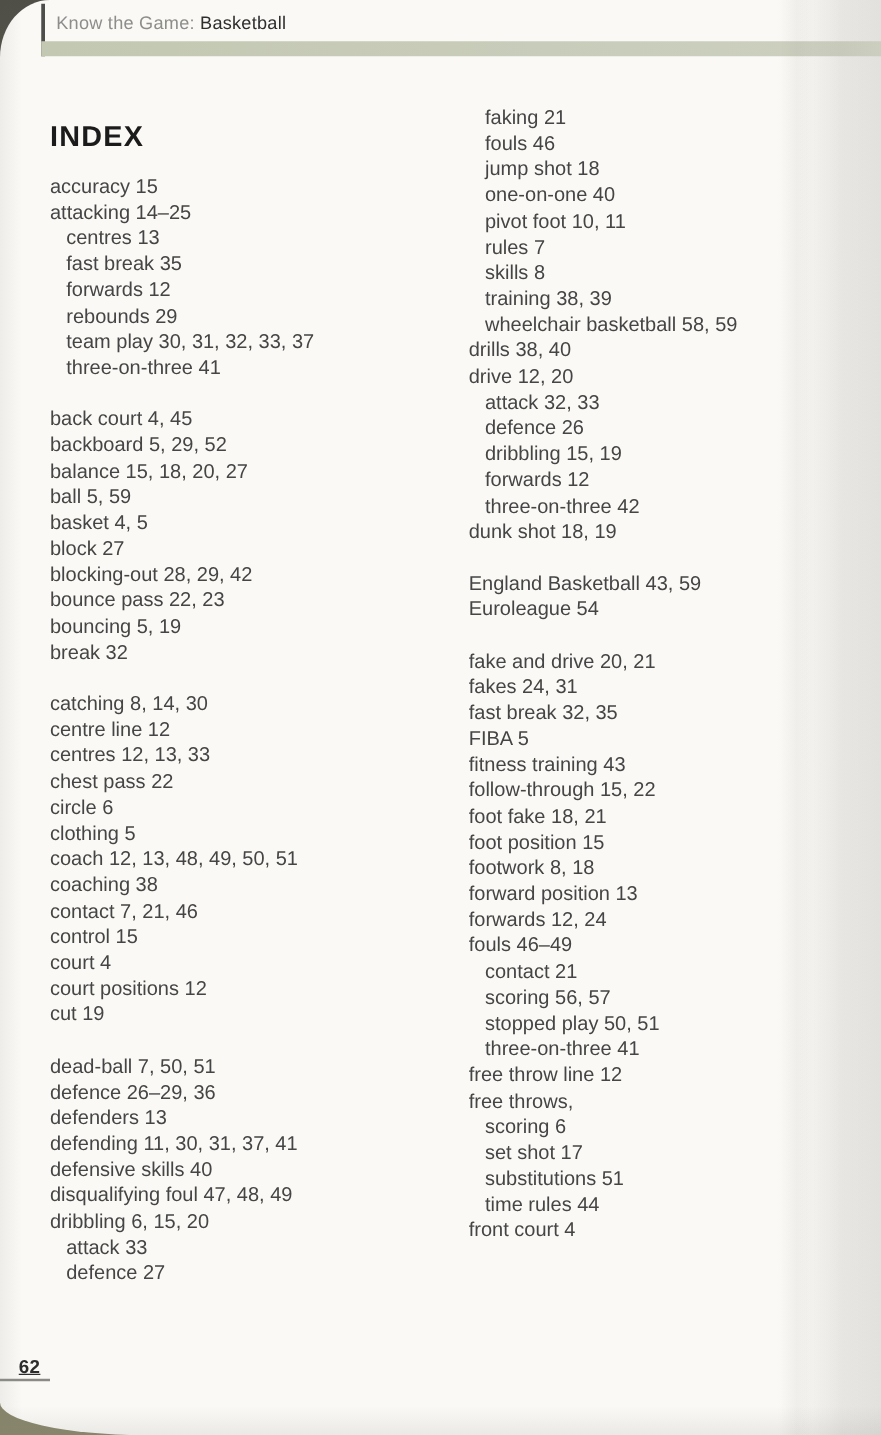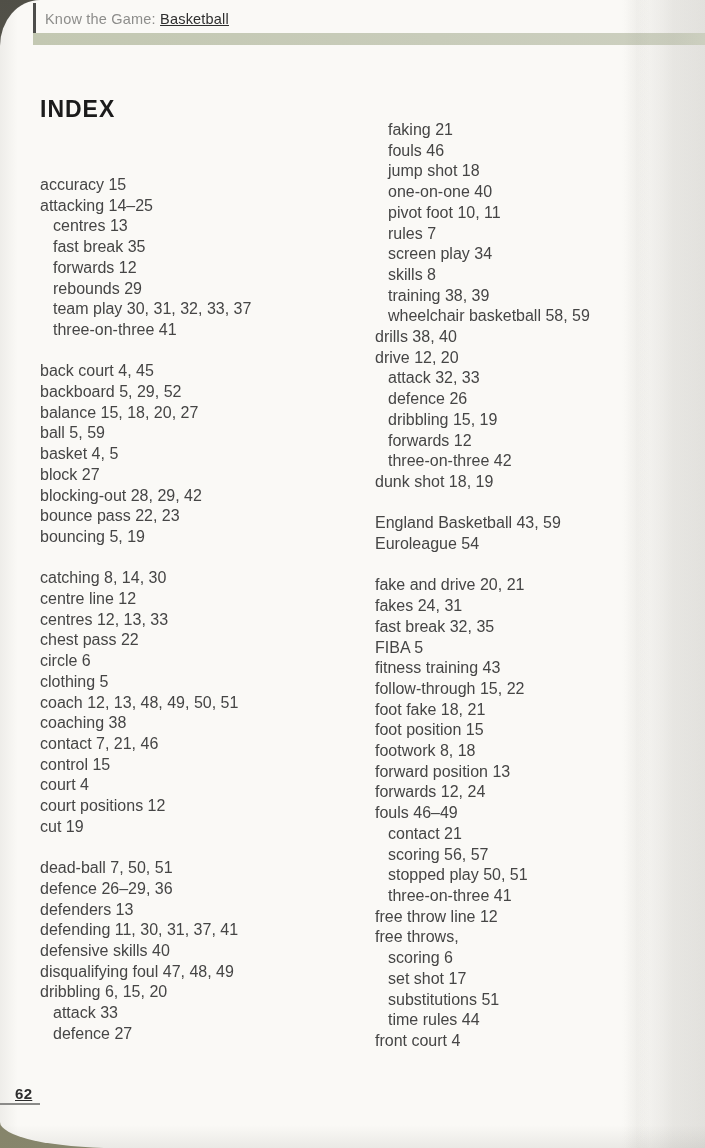--- a/index.html
+++ b/index.html
@@ -34,21 +34,21 @@
     background: #4d4d4b;
   }
   .header-text {
     position: absolute;
     left: 45px; top: 11px;
     font-size: 14.5px;
     letter-spacing: 0.2px;
     white-space: nowrap;
   }
   .header-series { color: #8d8d8b; }
-  .header-title  { color: #2e2e2e; text-decoration: underline; }
+  .header-title  { color: #2e2e2e; }
   .accent-bar {
     position: absolute;
     left: 33px; top: 33px;
     width: 672px; height: 12px;
     background: linear-gradient(to right, #c3c8b2 0%, #c8ccba 60%, #cdd0c0 100%);
   }
   
   .index-title {
     position: absolute;
     left: 40px; top: 78px;
@@ -58,21 +58,20 @@
     color: #1b1b1b;
     margin-top: 18px;
   }
   
   .col {
     position: absolute;
     font-size: 16px;
     color: #454545;
     line-height: 20.7px;
     white-space: nowrap;
-    margin-top: 35px;
   }
   .col-left  { left: 40px;  top: 140px; width: 330px; }
   .col-right { left: 375px; top: 85px;  width: 330px; }
   .entry.sub { padding-left: 13px; }
   .entry.spacer { height: 20.7px; }
   
   .page-number {
     position: absolute;
     left: 15px; top: 1085px;
     font-size: 15px;
@@ -132,20 +131,21 @@
         <div class="entry spacer"></div>
         <div class="entry">back court 4, 45</div>
         <div class="entry">backboard 5, 29, 52</div>
         <div class="entry">balance 15, 18, 20, 27</div>
         <div class="entry">ball 5, 59</div>
         <div class="entry">basket 4, 5</div>
         <div class="entry">block 27</div>
         <div class="entry">blocking-out 28, 29, 42</div>
         <div class="entry">bounce pass 22, 23</div>
         <div class="entry">bouncing 5, 19</div>
+        <div class="entry">break 32</div>
         <div class="entry spacer"></div>
         <div class="entry">catching 8, 14, 30</div>
         <div class="entry">centre line 12</div>
         <div class="entry">centres 12, 13, 33</div>
         <div class="entry">chest pass 22</div>
         <div class="entry">circle 6</div>
         <div class="entry">clothing 5</div>
         <div class="entry">coach 12, 13, 48, 49, 50, 51</div>
         <div class="entry">coaching 38</div>
         <div class="entry">contact 7, 21, 46</div>
@@ -165,21 +165,20 @@
         <div class="entry sub">defence 27</div>
       </div>
 
     <div class="col col-right" id="col-right">
         <div class="entry sub">faking 21</div>
         <div class="entry sub">fouls 46</div>
         <div class="entry sub">jump shot 18</div>
         <div class="entry sub">one-on-one 40</div>
         <div class="entry sub">pivot foot 10, 11</div>
         <div class="entry sub">rules 7</div>
-        <div class="entry sub">screen play 34</div>
         <div class="entry sub">skills 8</div>
         <div class="entry sub">training 38, 39</div>
         <div class="entry sub">wheelchair basketball 58, 59</div>
         <div class="entry">drills 38, 40</div>
         <div class="entry">drive 12, 20</div>
         <div class="entry sub">attack 32, 33</div>
         <div class="entry sub">defence 26</div>
         <div class="entry sub">dribbling 15, 19</div>
         <div class="entry sub">forwards 12</div>
         <div class="entry sub">three-on-three 42</div>

